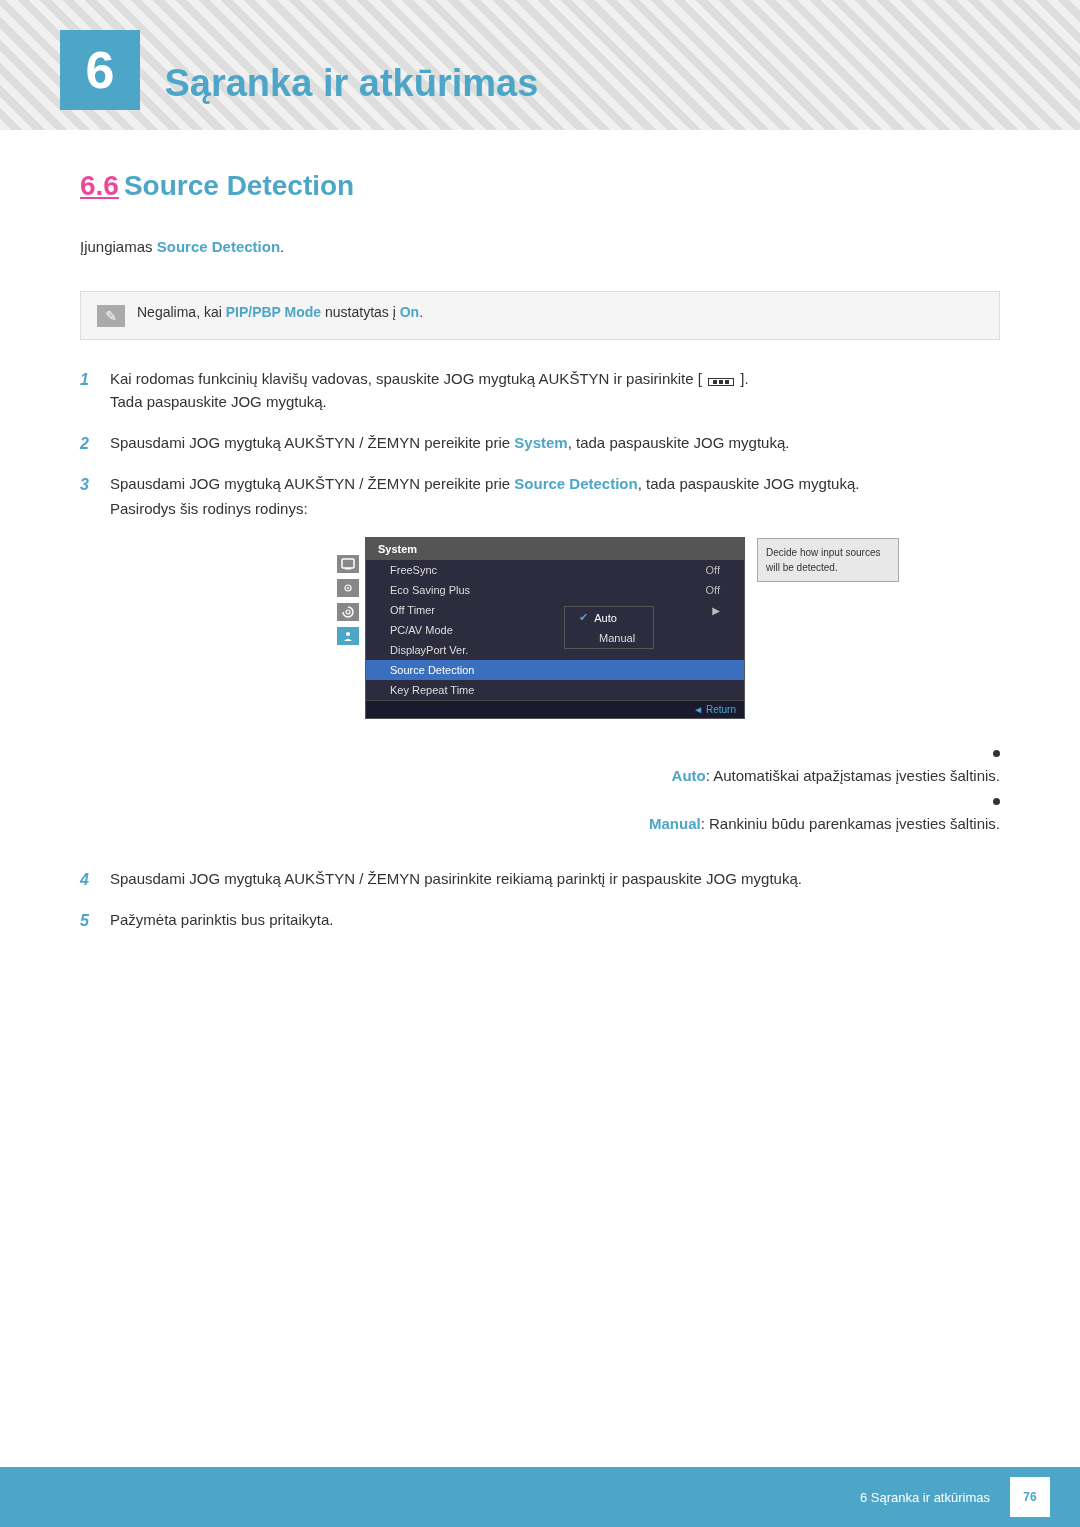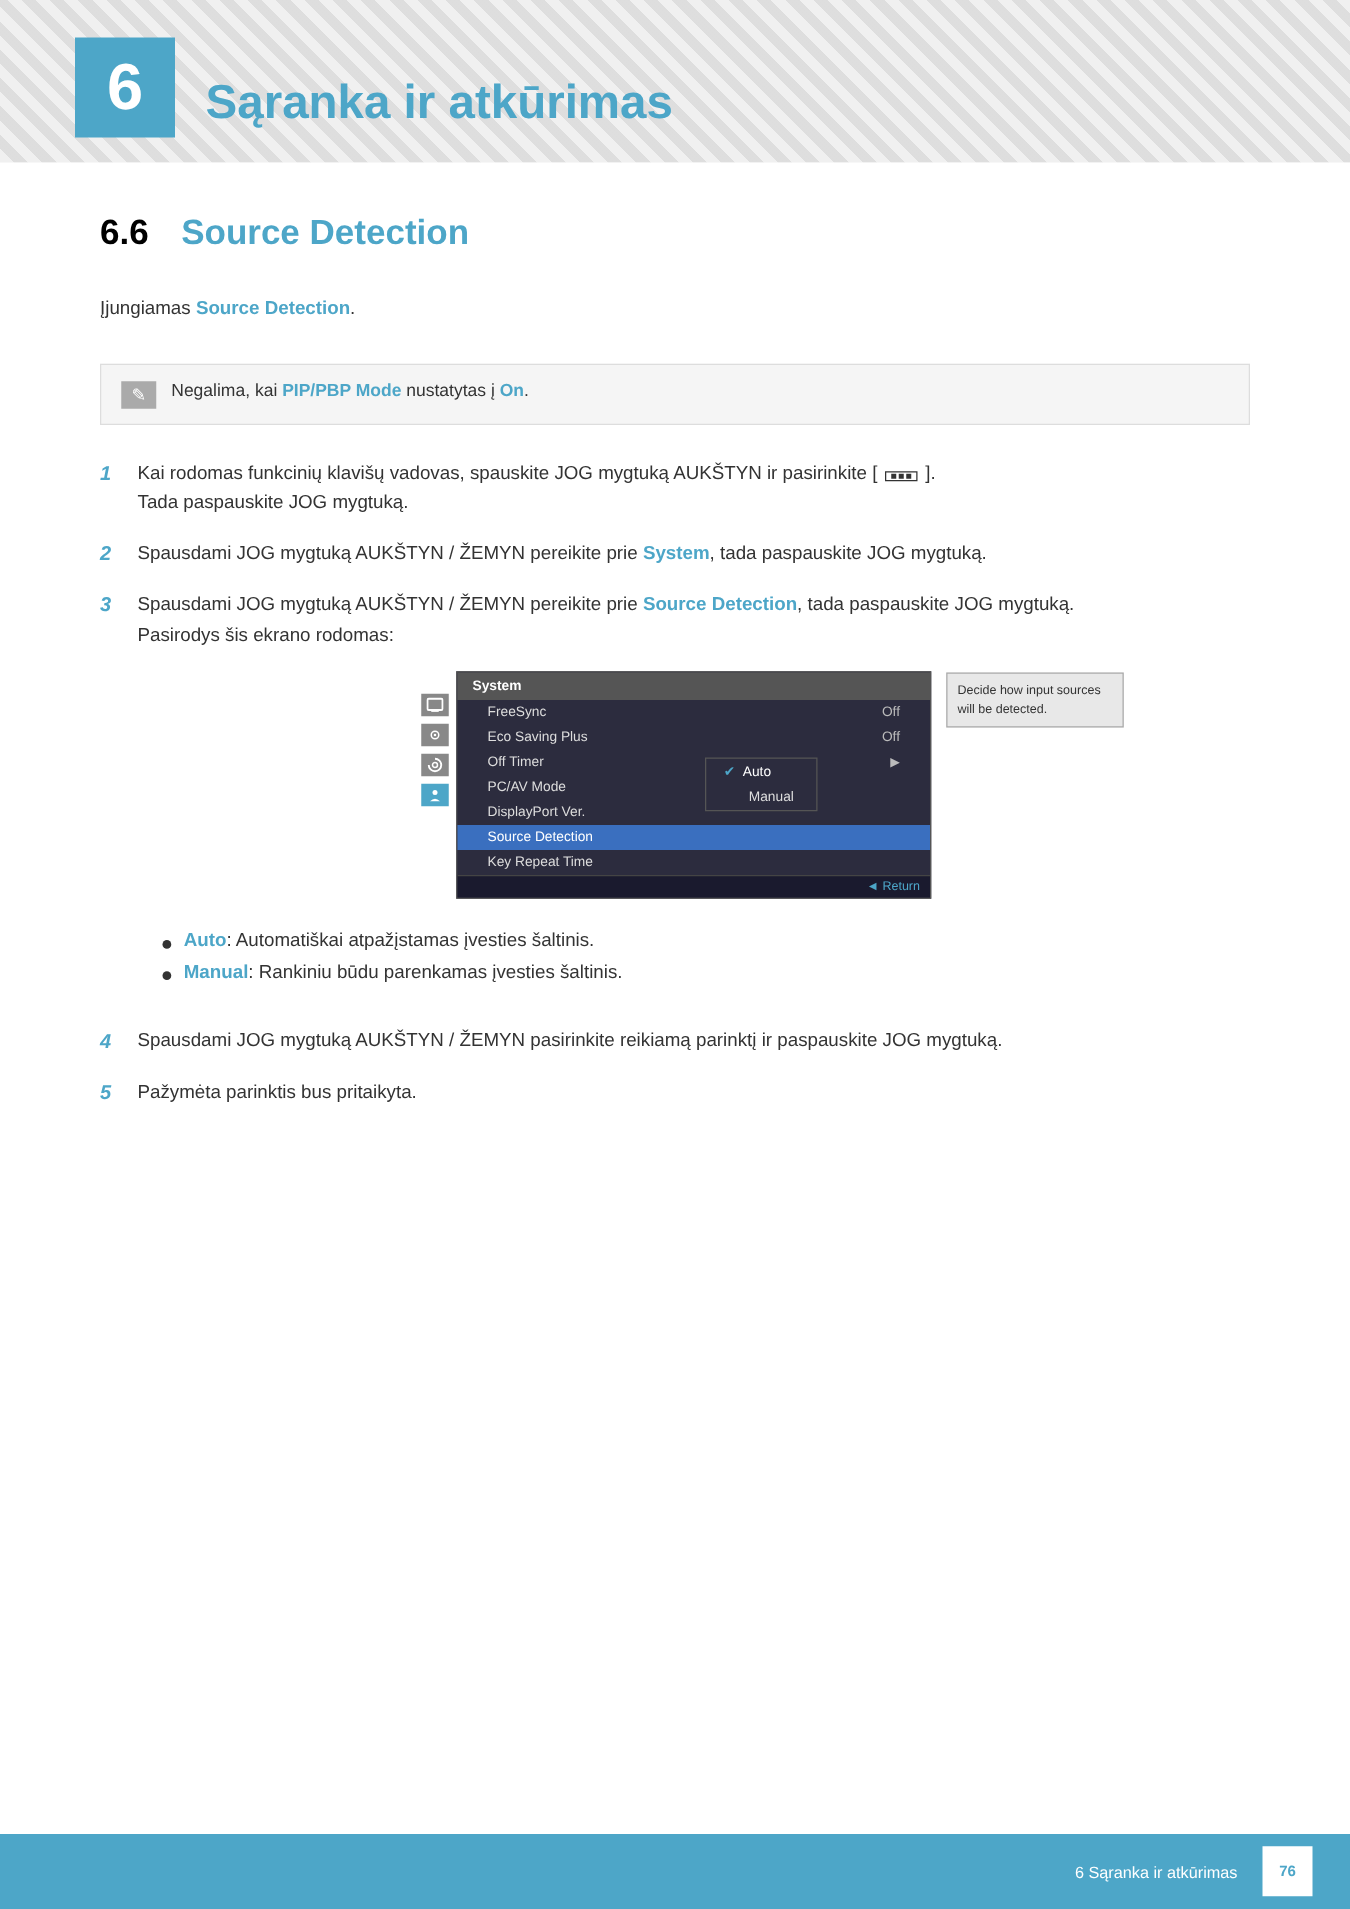--- a/index.html
+++ b/index.html
@@ -64,22 +64,23 @@
 
     
     .section-heading {
       font-size: 28px;
       font-weight: bold;
       color: #4da6c8;
       margin-bottom: 30px;
       padding-bottom: 6px;
     }
     .section-number {
-      color: #000000;
-      margin-right: 26px;
+      color: #ec4899;
+      margin-right: 5px;
+      text-decoration: underline;
     }
 
     
     .intro-text {
       font-size: 15px;
       color: #333;
       margin-bottom: 36px;
     }
     .bold-blue {
       color: #4da6c8;
@@ -207,25 +208,26 @@
       border-top: 1px solid #444;
     }
 
     
     .bullet-list {
       list-style: none;
       margin: 15px 0 20px 20px;
     }
     .bullet-list li {
       display: flex;
-      align-items: center;
+      align-items: flex-end;
       gap: 10px;
       margin-bottom: 8px;
       font-size: 15px;
       color: #333;
+      flex-direction: column;
     }
     .bullet-dot {
       width: 7px;
       height: 7px;
       background: #333;
       border-radius: 50%;
       margin-top: 6px;
       flex-shrink: 0;
     }
 
@@ -345,21 +347,21 @@
         </p>
       </div>
     </li>
 
     <li>
       <span class="list-number">3</span>
       <div class="list-content">
         <p>
           <span>Spausdami JOG mygtuką AUKŠTYN / ŽEMYN pereikite prie </span><span class="bold-blue">Source Detection</span><span>, tada paspauskite JOG mygtuką.</span>
         </p>
-        <p style="margin-top:8px;">Pasirodys šis ekrano rodomas:</p>
+        <p style="margin-top:8px;">Pasirodys šis rodinys rodinys:</p>
 
         <div class="screen-wrapper">
           <div class="screen-container">
 
             <div class="screen-left-icons">
               <div class="s-icon">
                 <svg viewBox="0 0 14 14">
                     <rect x="1" y="2" width="12" height="9" rx="1" fill="none" stroke="white" stroke-width="1.5"></rect>
                     <rect x="4" y="11" width="6" height="1.5" fill="white"></rect>
                   </svg>

